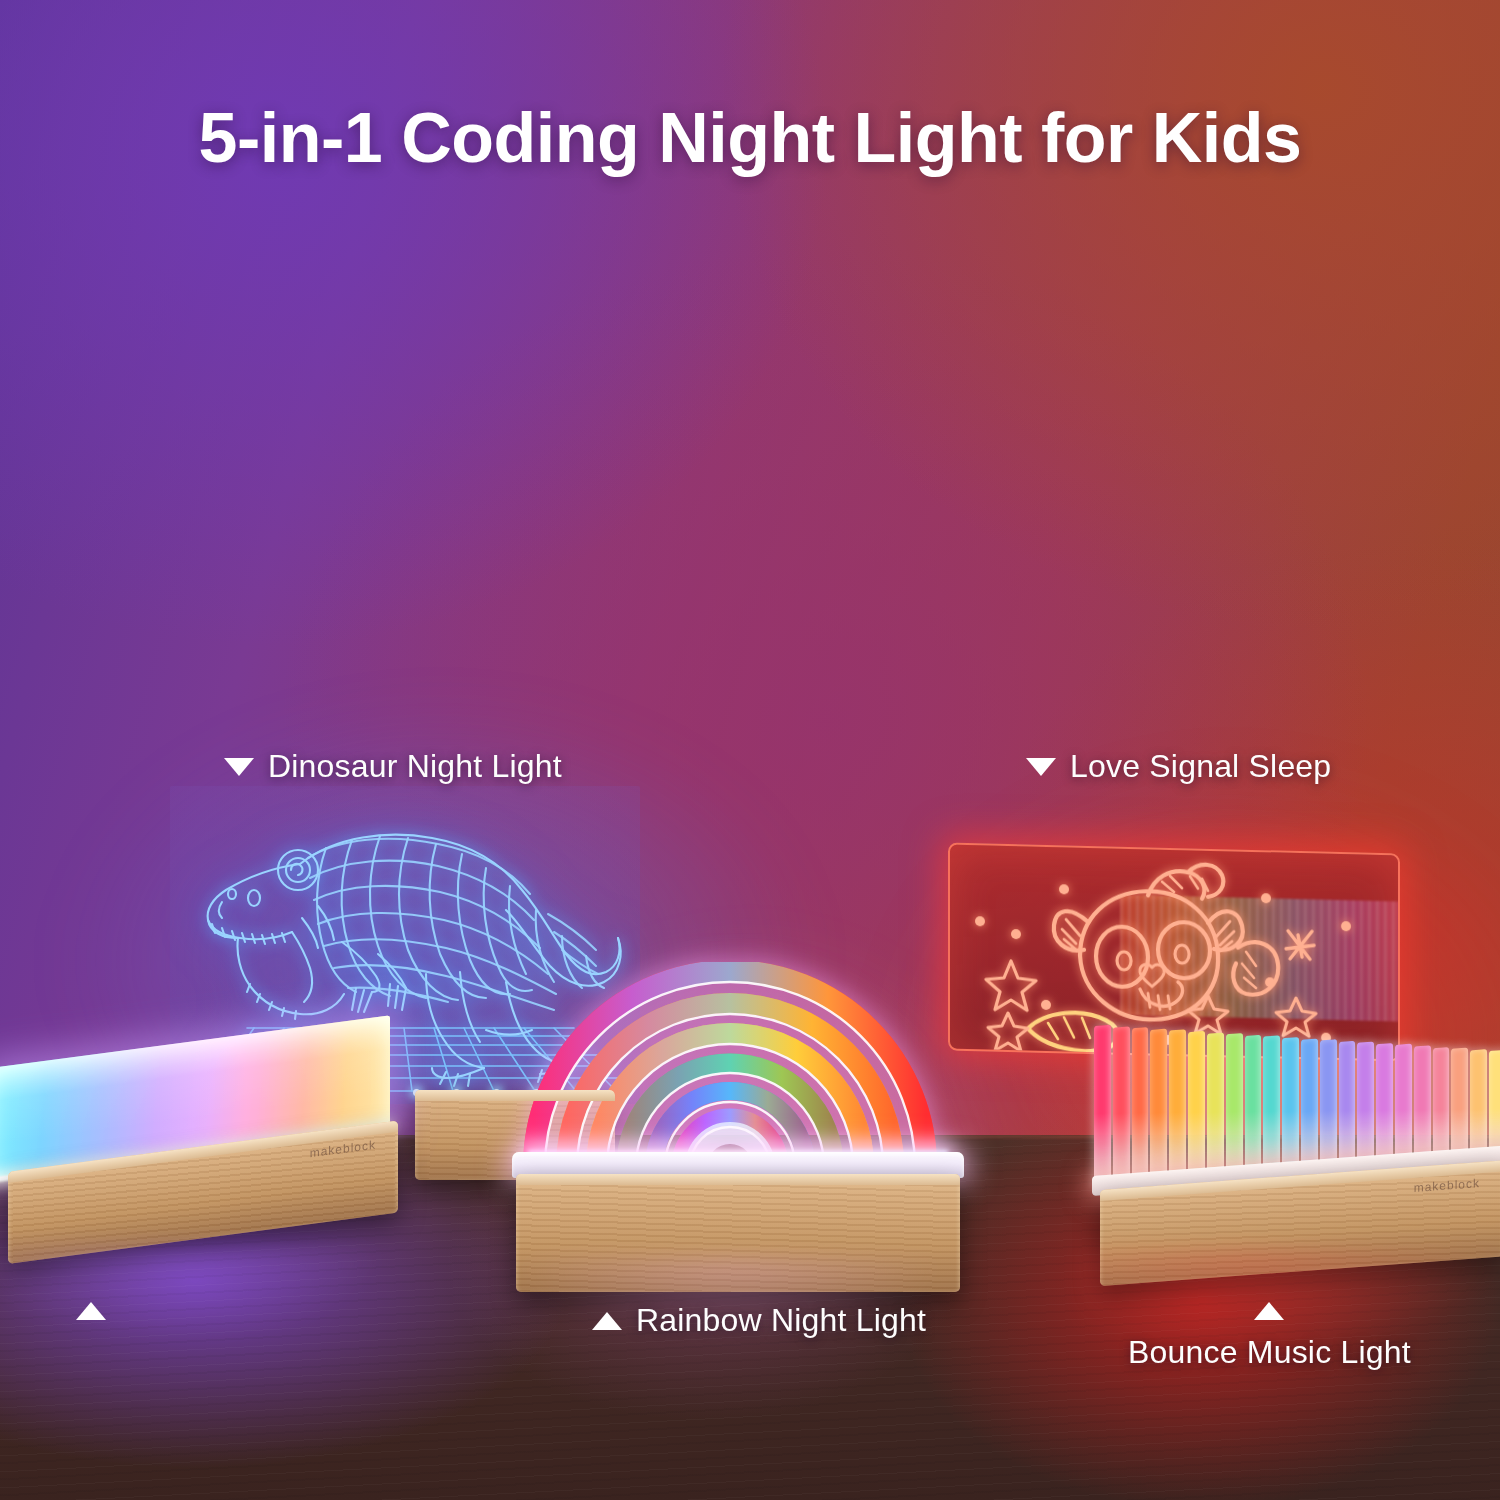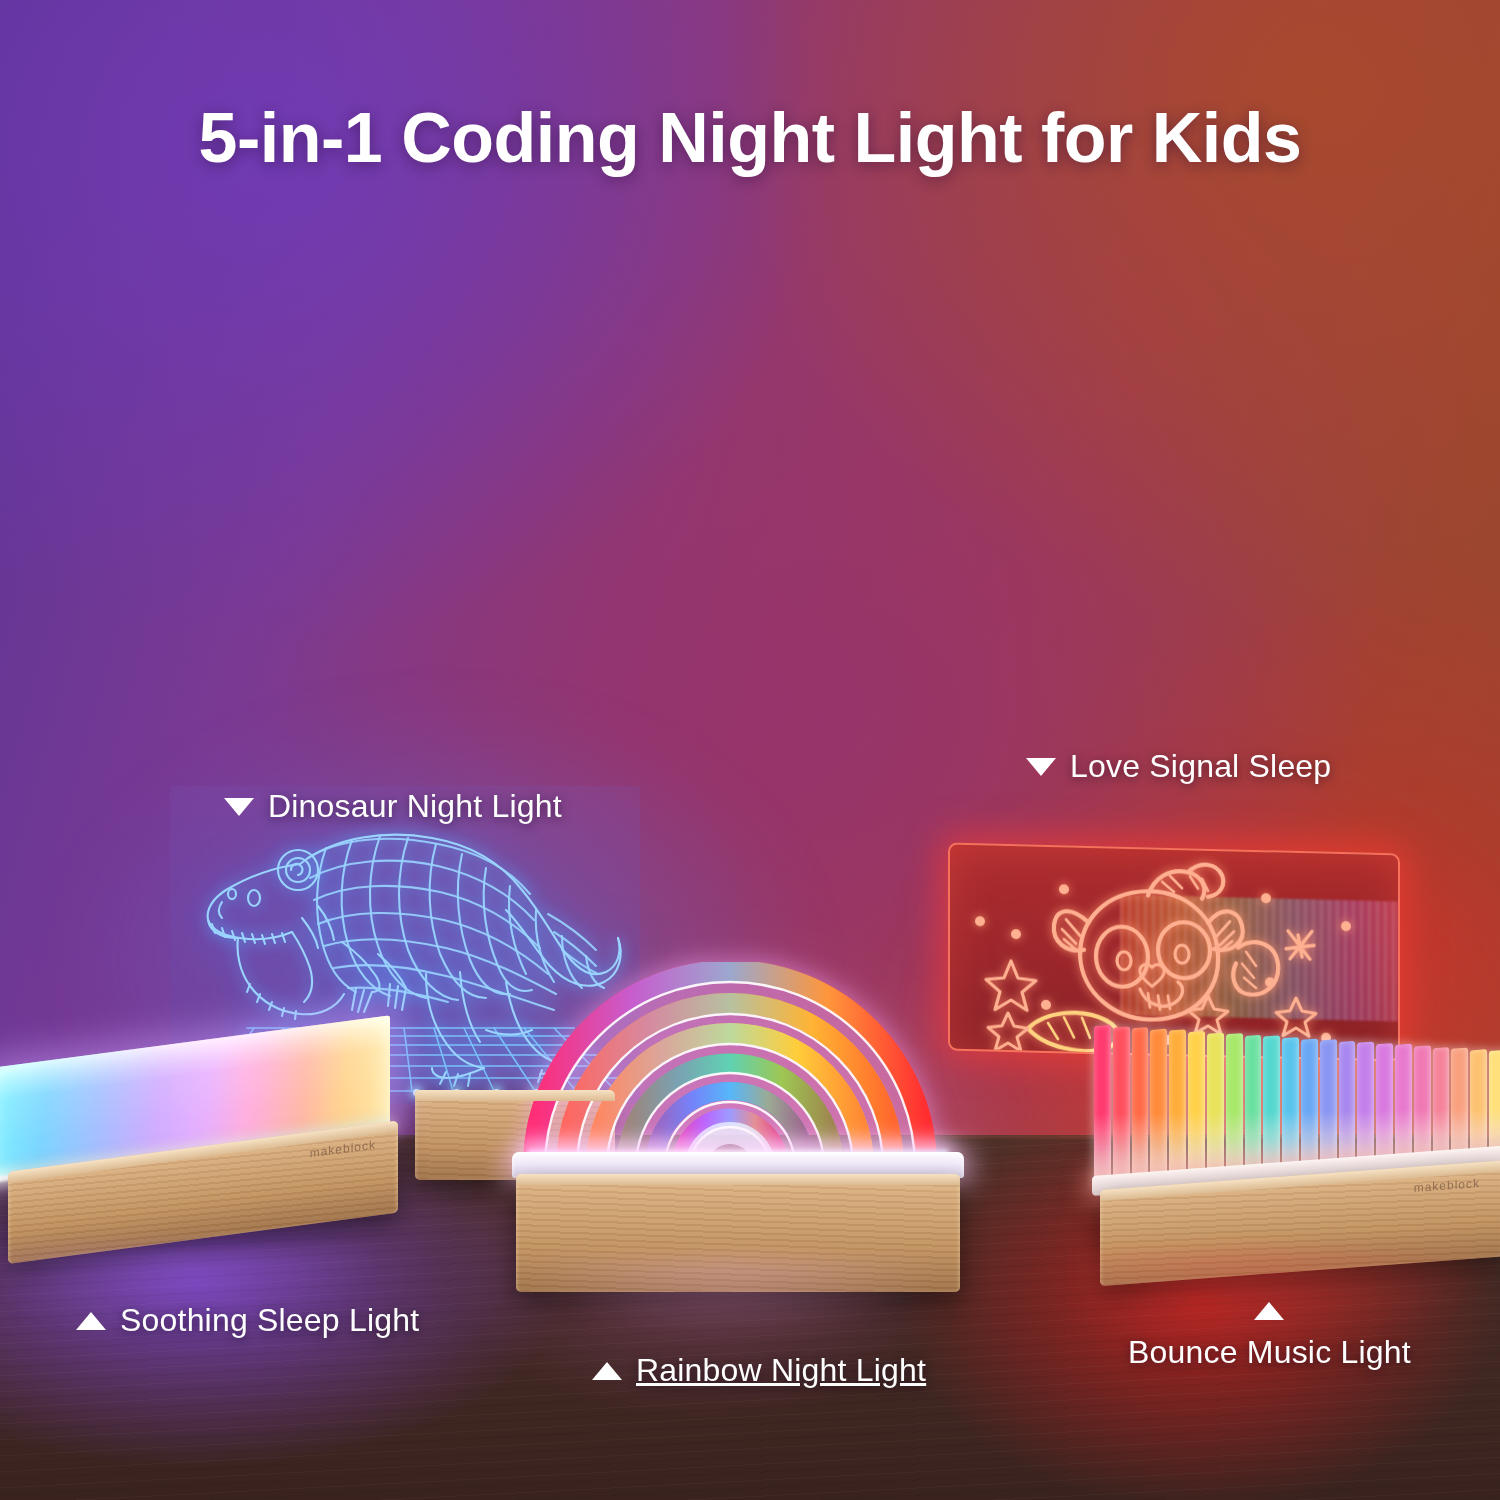--- a/index.html
+++ b/index.html
@@ -57,24 +57,24 @@
   }
 
   
   .callout { position:absolute; display:flex; align-items:center; gap:14px;
     color:#fdfdfd; font-size:32px; letter-spacing:.2px;
     text-shadow:0 2px 10px rgba(20,0,30,.55); white-space:nowrap; }
   .tri { width:0; height:0; flex:0 0 auto; }
   .tri.down { border-left:15px solid transparent; border-right:15px solid transparent; border-top:18px solid #fff; }
   .tri.up   { border-left:15px solid transparent; border-right:15px solid transparent; border-bottom:18px solid #fff; }
 
-  #label-dino { left:224px; top:748px;margin-top:40px; }
+  #label-dino { left:224px; top:748px; }
   #label-love { left:1026px; top:748px; }
   #label-sleep { left:76px; top:1302px; }
-  #label-rainbow { left:592px; top:1352px;text-decoration:underline; }
+  #label-rainbow { left:592px; top:1302px; }
   #label-bounce { left:1128px; top:1302px;flex-direction:column; }
 
   
   .wood {
     position:absolute; border-radius:5px;
     background:linear-gradient(180deg,#e2bb8e 0%, #d6ab7c 18%, #c0915f 62%, #9d7049 100%);
     box-shadow:inset 0 2px 5px rgba(255,235,200,.55), 0 10px 26px rgba(0,0,0,.42);
     overflow:hidden;
   }
   .wood::after { content:""; position:absolute; inset:0;
@@ -465,21 +465,20 @@
   <div class="callout" id="label-dino">
     <span class="tri down"></span>
     <span>Dinosaur Night Light</span>
   </div>
   <div class="callout" id="label-love">
     <span class="tri down"></span>
     <span>Love Signal Sleep</span>
   </div>
   <div class="callout" id="label-sleep">
     <span class="tri up"></span>
-    <span>Soothing Sleep Light</span>
   </div>
   <div class="callout" id="label-rainbow">
     <span class="tri up"></span>
     <span>Rainbow Night Light</span>
   </div>
   <div class="callout" id="label-bounce">
     <span class="tri up"></span>
     <span>Bounce Music Light</span>
   </div>
 

